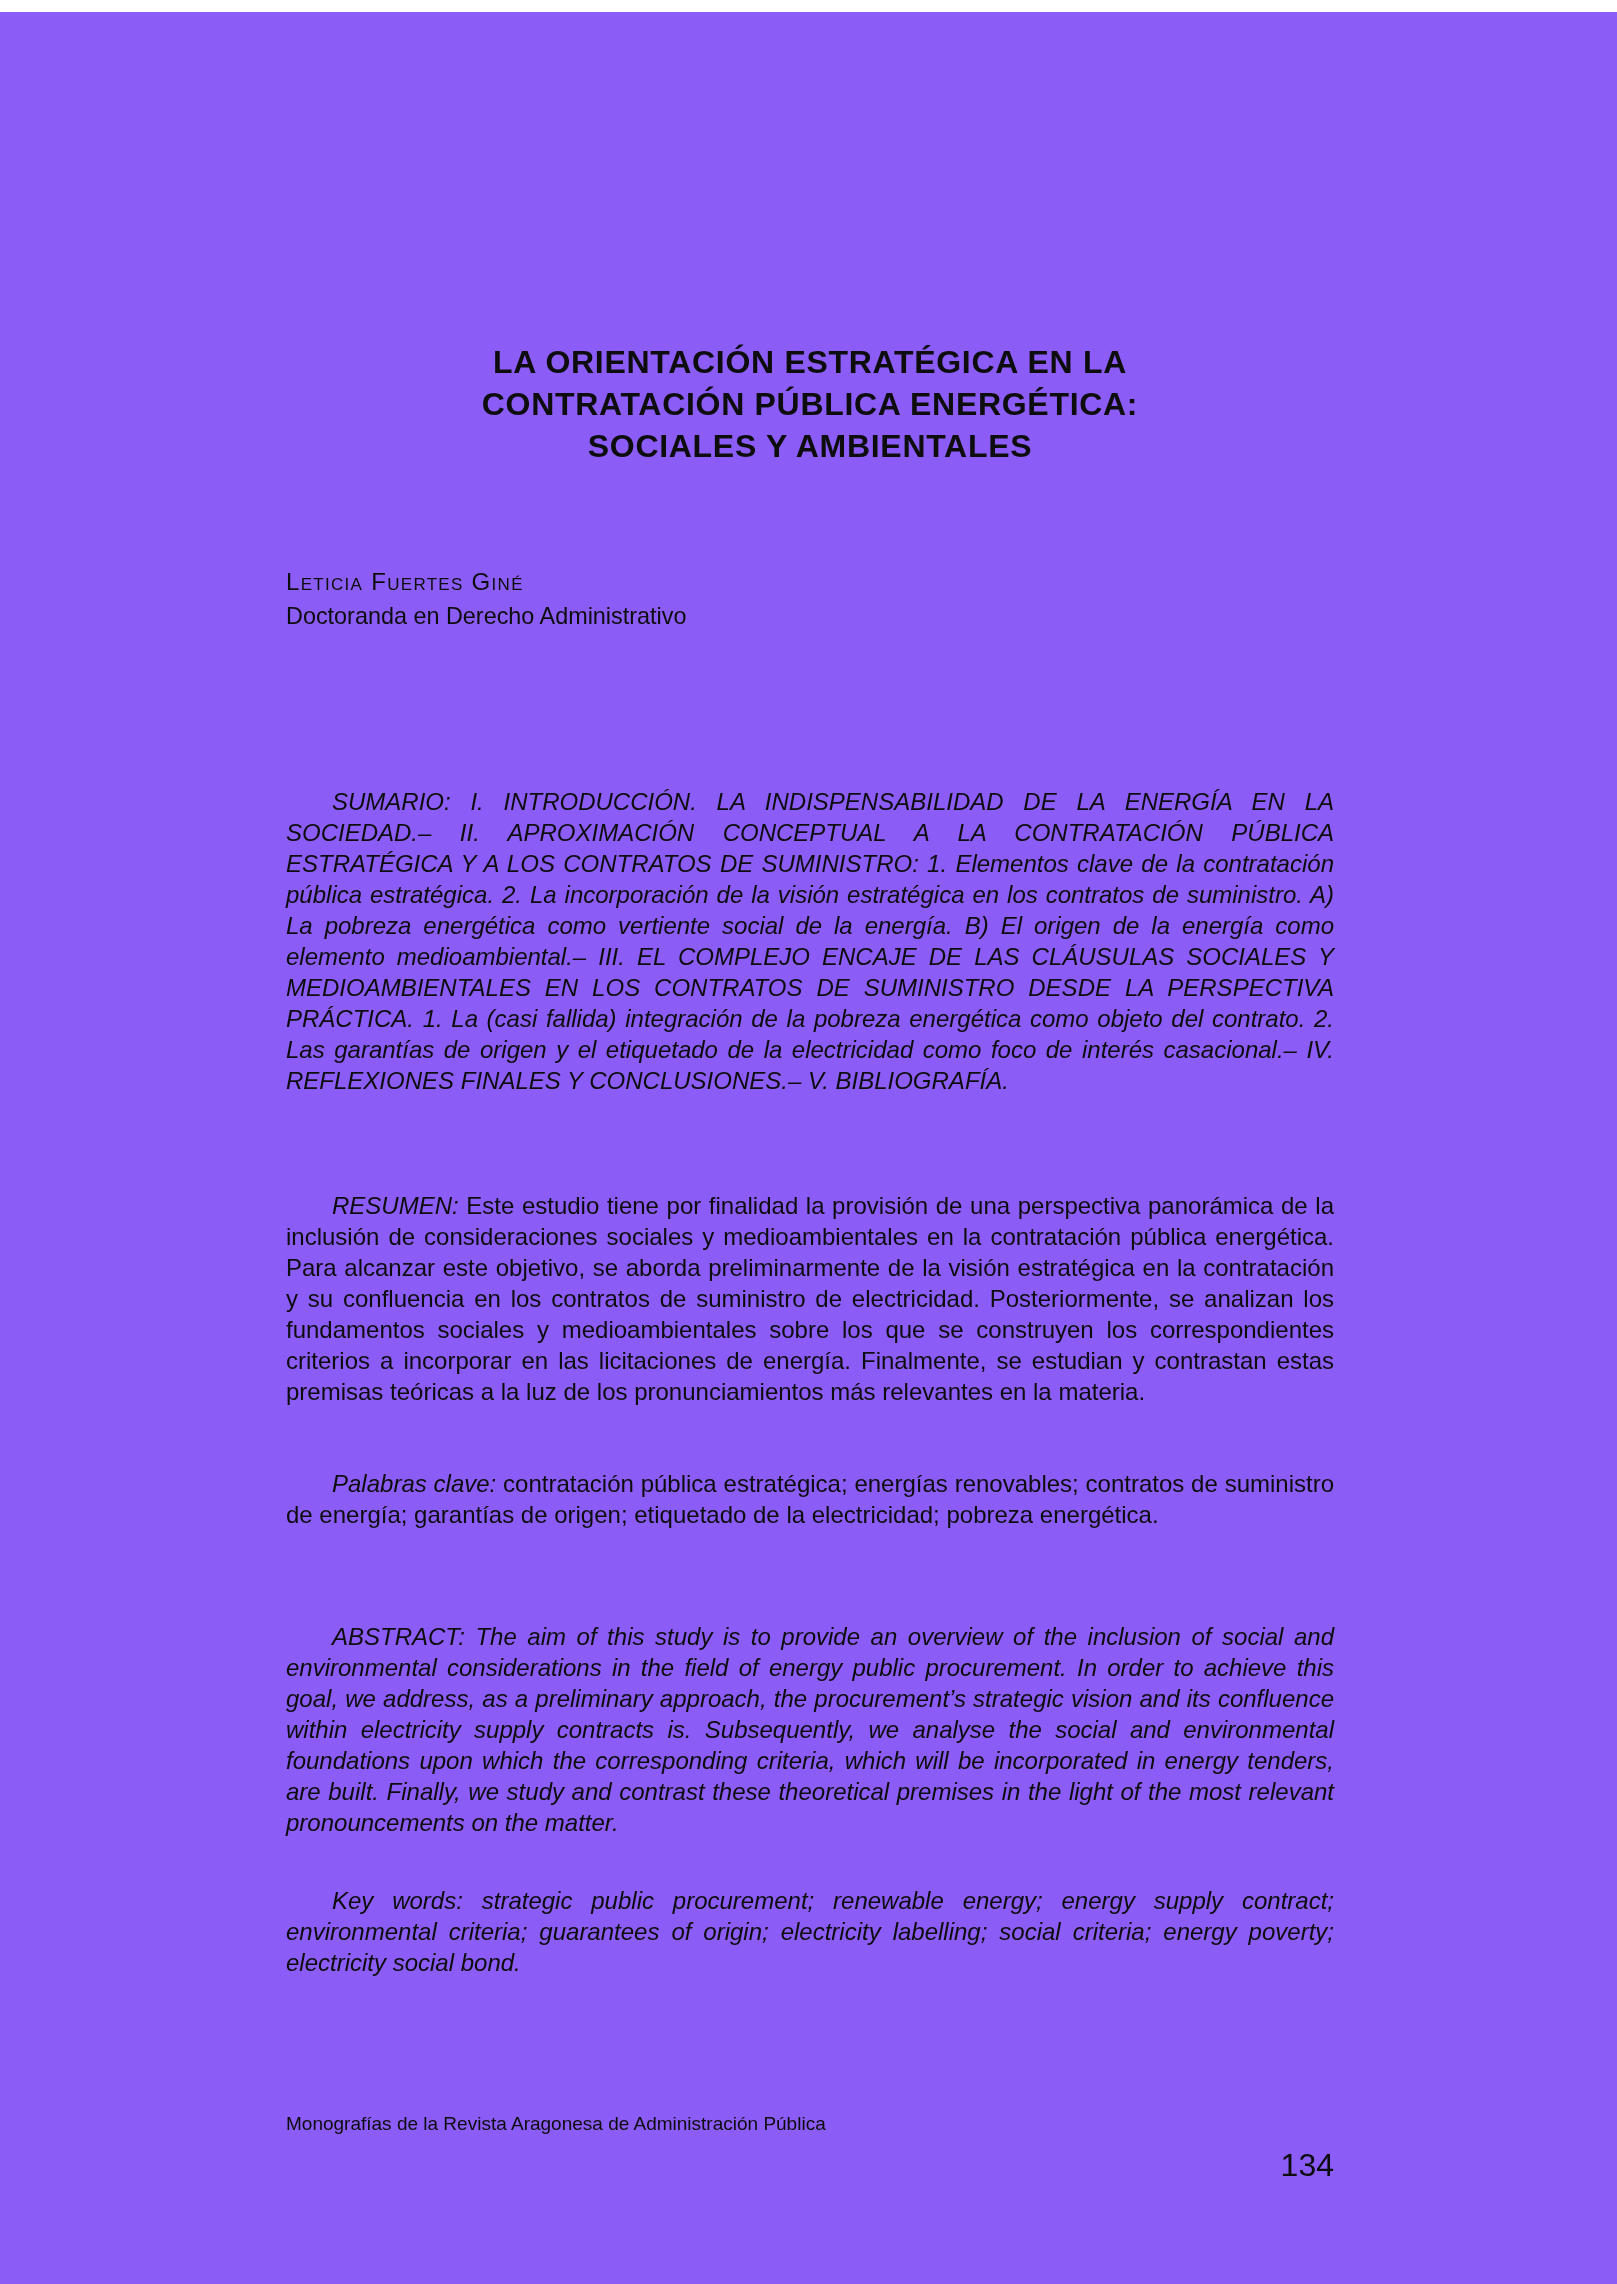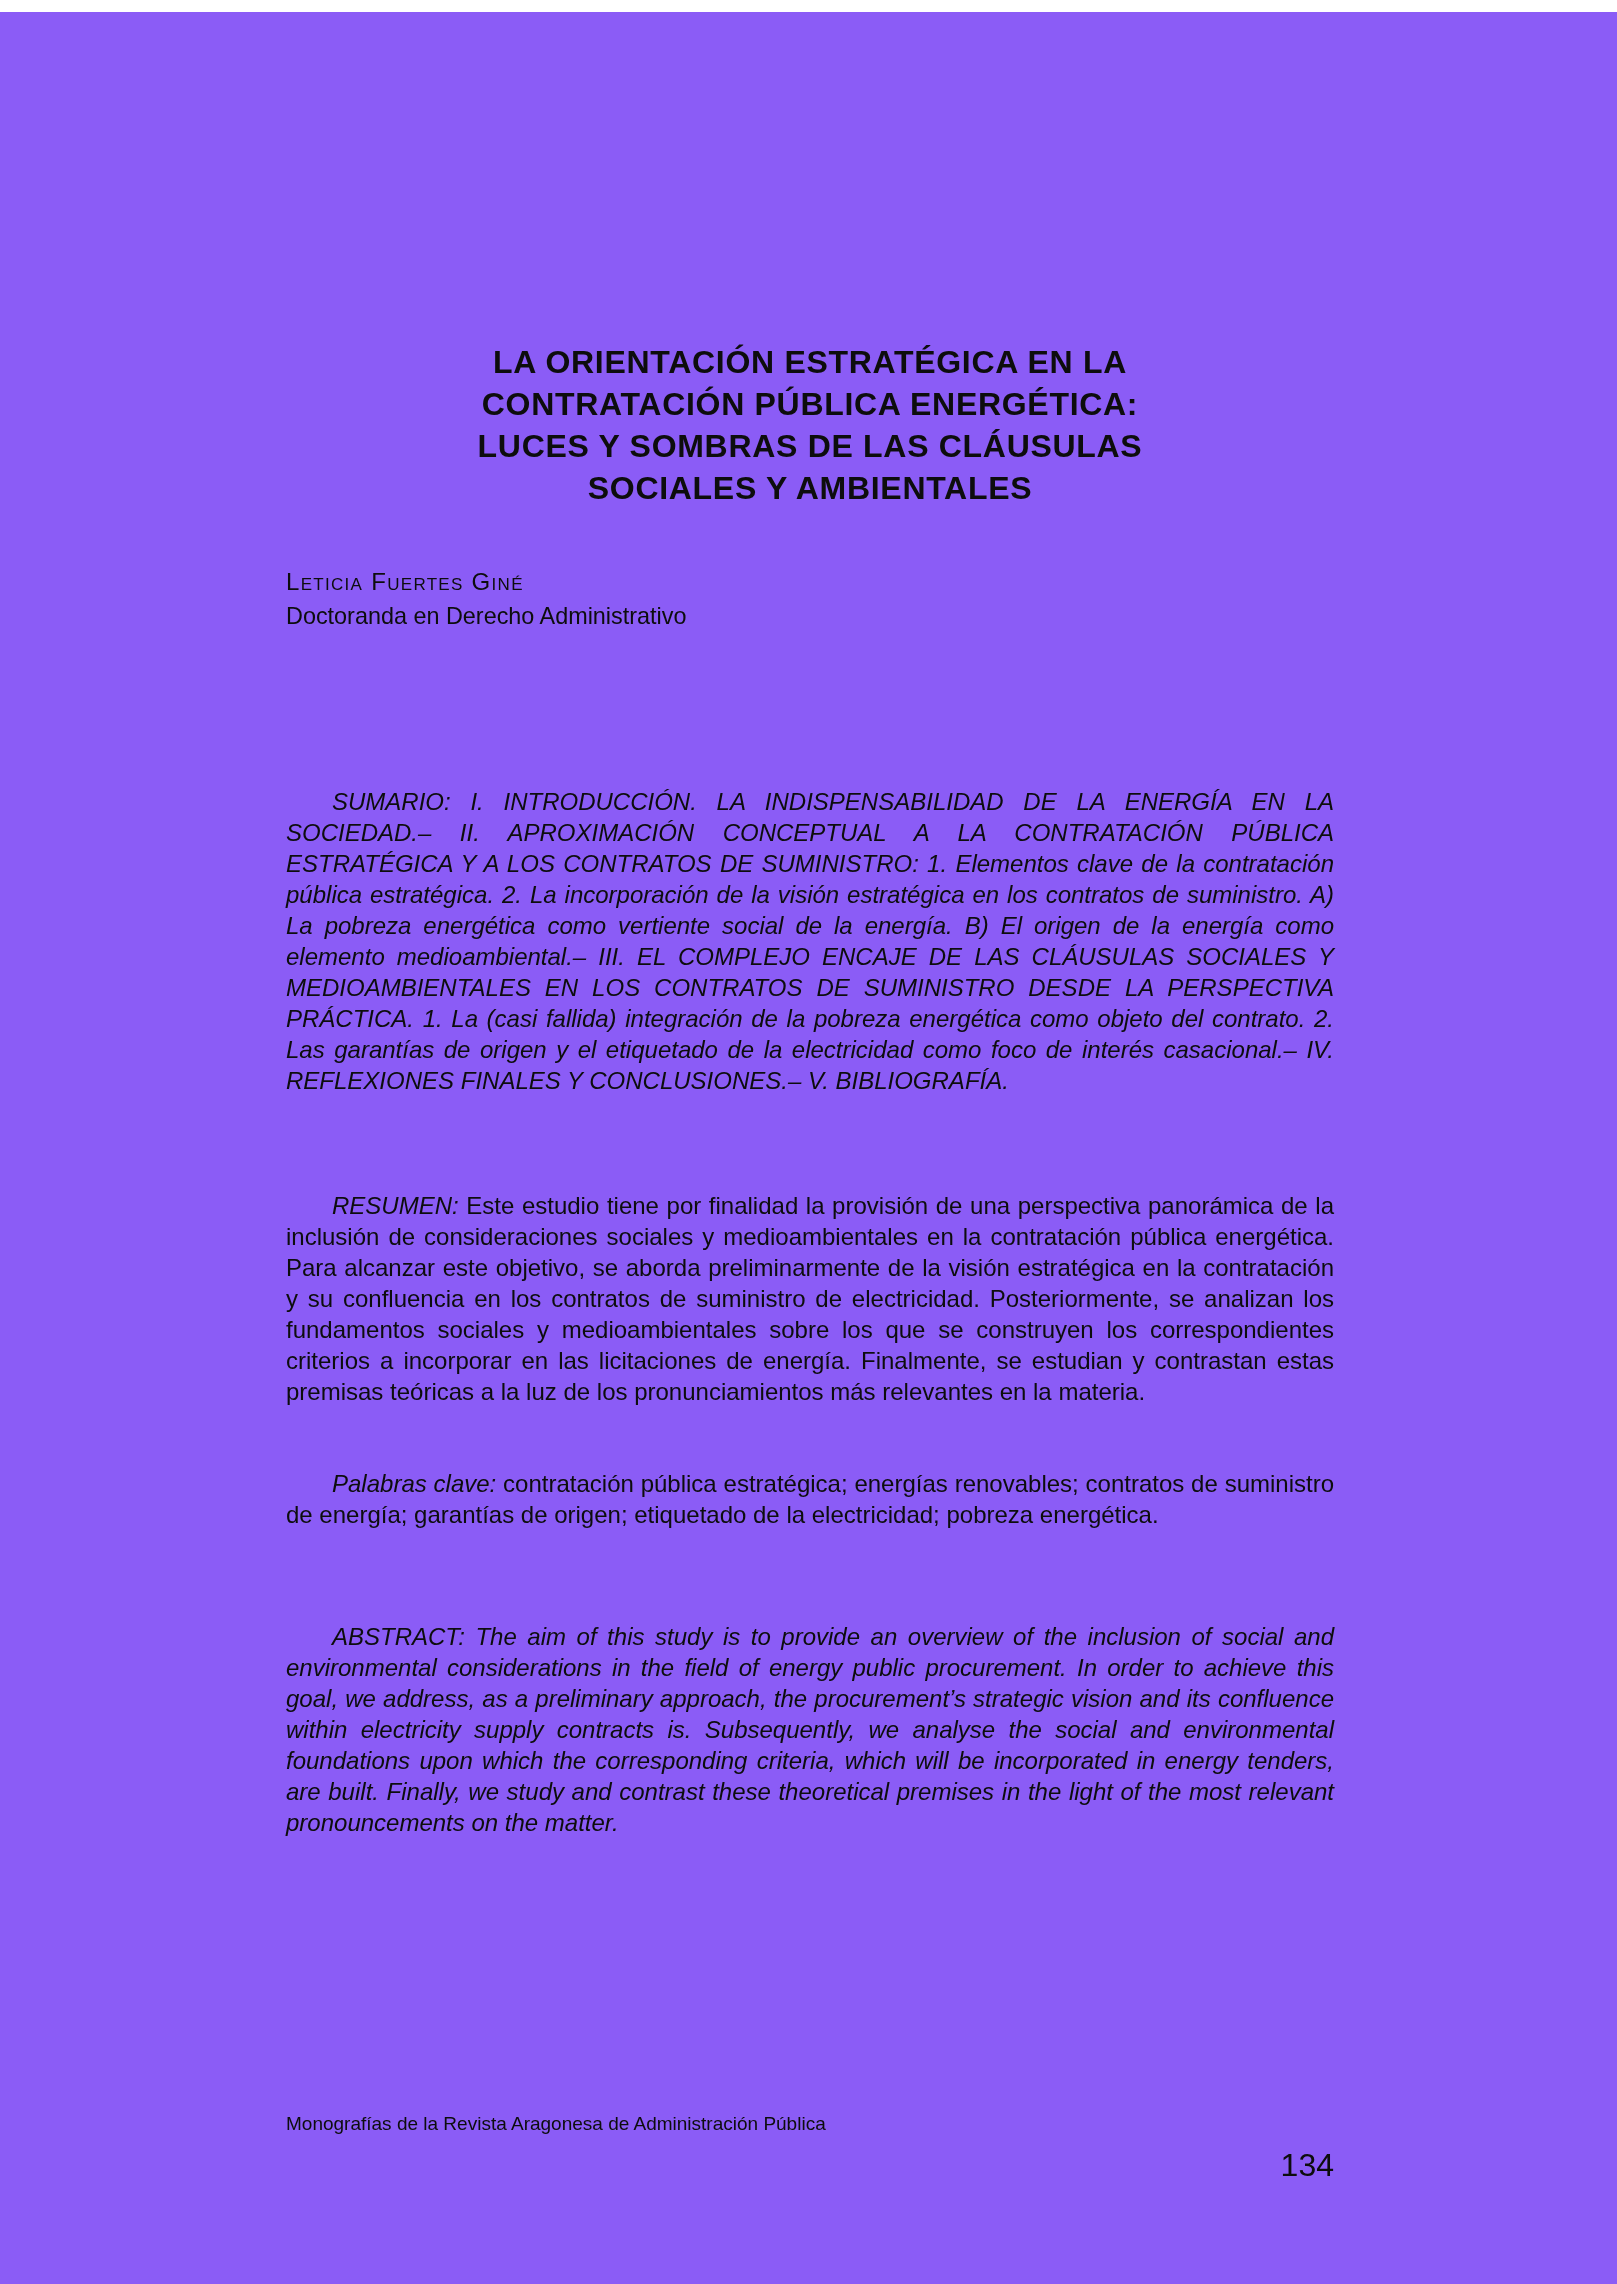--- a/index.html
+++ b/index.html
@@ -102,37 +102,37 @@
   }
 </style>
 </head>
 <body>
 
 <div class="page">
 
   <div class="col title-block">
     <div class="title-line">LA ORIENTACIÓN ESTRATÉGICA EN LA</div>
     <div class="title-line">CONTRATACIÓN PÚBLICA ENERGÉTICA:</div>
-    <div class="title-line">LUCES Y SOMBRAS DE LAS CLÁUSULAS</div>
     <div class="title-line">SOCIALES Y AMBIENTALES</div>
   </div>
 
   <div class="col author-block">
     <div class="author-name">Leticia Fuertes Giné</div>
     <div class="author-role">Doctoranda en Derecho Administrativo</div>
   </div>
 
   <p class="col para sumario"><span class="label">SUMARIO:</span><span> I. INTRODUCCIÓN. LA INDISPENSABILIDAD DE LA ENERGÍA EN LA SOCIEDAD.– II. APROXIMACIÓN CONCEPTUAL A LA CONTRATACIÓN PÚBLICA ESTRATÉGICA Y A LOS CONTRATOS DE SUMINISTRO: 1. Elementos clave de la contratación pública estratégica. 2. La incorporación de la visión estratégica en los contratos de suministro. A) La pobreza energética como vertiente social de la energía. B) El origen de la energía como elemento medioambiental.– III. EL COMPLEJO ENCAJE DE LAS CLÁUSULAS SOCIALES Y MEDIOAMBIENTALES EN LOS CONTRATOS DE SUMINISTRO DESDE LA PERSPECTIVA PRÁCTICA. 1. La (casi fallida) integración de la pobreza energética como objeto del contrato. 2. Las garantías de origen y el etiquetado de la electricidad como foco de interés casacional.– IV. REFLEXIONES FINALES Y CONCLUSIONES.– V. BIBLIOGRAFÍA.</span></p>
 
   <p class="col para resumen"><span class="it">RESUMEN:</span><span> Este estudio tiene por finalidad la provisión de una perspectiva panorámica de la inclusión de consideraciones sociales y medioambientales en la contratación pública energética. Para alcanzar este objetivo, se aborda preliminarmente de la visión estratégica en la contratación y su confluencia en los contratos de suministro de electricidad. Posteriormente, se analizan los fundamentos sociales y medioambientales sobre los que se construyen los correspondientes criterios a incorporar en las licitaciones de energía. Finalmente, se estudian y contrastan estas premisas teóricas a la luz de los pronunciamientos más relevantes en la materia.</span></p>
 
   <p class="col para palabras"><span class="it">Palabras clave:</span><span> contratación pública estratégica; energías renovables; contratos de suministro de energía; garantías de origen; etiquetado de la electricidad; pobreza energética.</span></p>
 
   <p class="col para abstract"><span>ABSTRACT:</span><span> The aim of this study is to provide an overview of the inclusion of social and environmental considerations in the field of energy public procurement. In order to achieve this goal, we address, as a preliminary approach, the procurement’s strategic vision and its confluence within electricity supply contracts is. Subsequently, we analyse the social and environmental foundations upon which the corresponding criteria, which will be incorporated in energy tenders, are built. Finally, we study and contrast these theoretical premises in the light of the most relevant pronouncements on the matter.</span></p>
 
+  <p class="col para keywords"><span>Key words:</span><span> strategic public procurement; renewable energy; energy supply contract; environmental criteria; guarantees of origin; electricity labelling; social criteria; energy poverty; electricity social bond.</span></p>
 
   <div class="col footer">
     <div class="footer-center">
       <div>Monografías de la Revista Aragonesa de Administración Pública</div>
     </div>
     <div class="footer-pageno">134</div>
   </div>
 
 </div>
 

